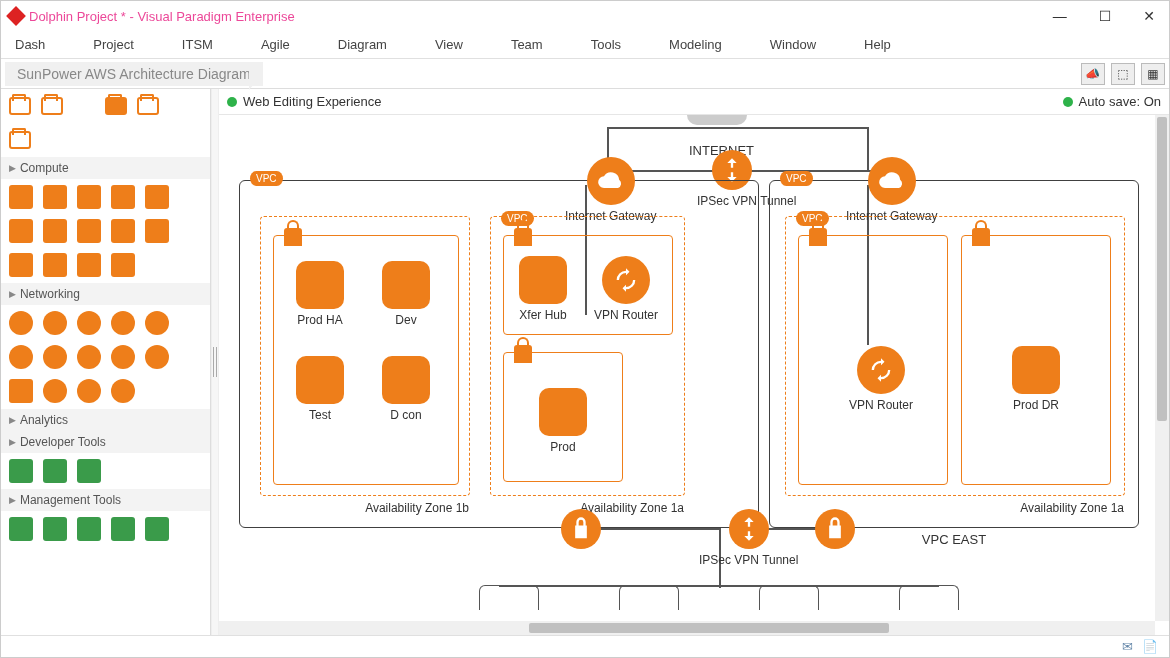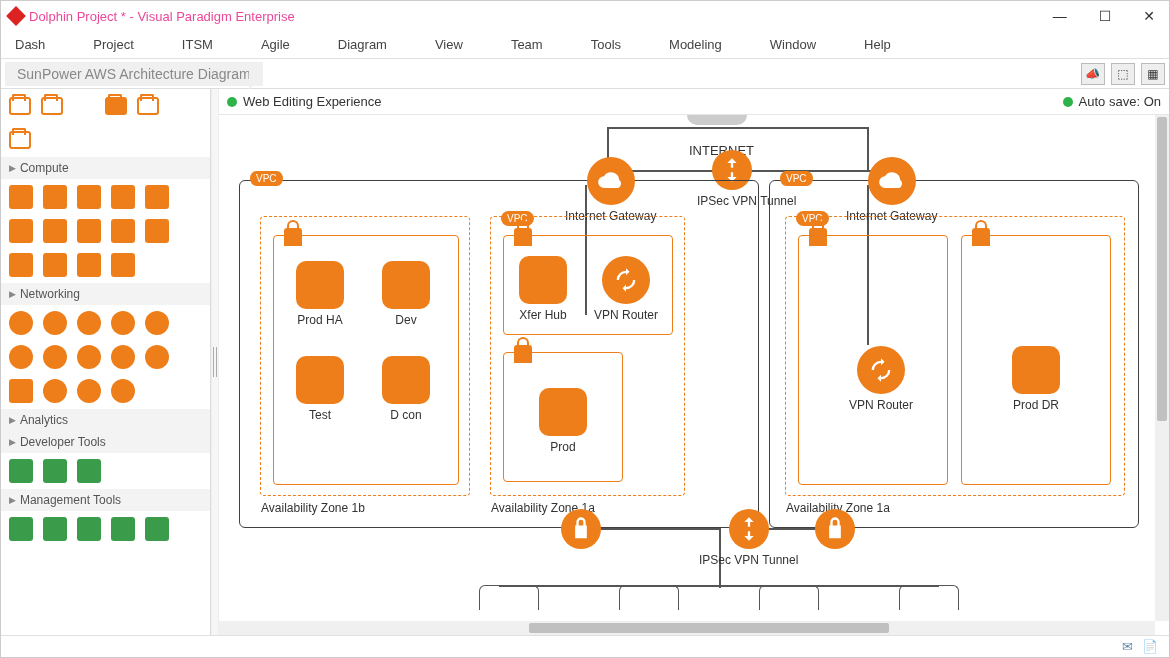--- a/index.html
+++ b/index.html
@@ -33,21 +33,21 @@
 .canvaswrap { flex: 1; position: relative; overflow: hidden; }
 .canvastop { height: 26px; border-bottom: 1px solid #e6e6e6; display: flex; align-items: center; padding: 0 8px; }
 .dot { width: 10px; height: 10px; border-radius: 50%; background: #2eb24a; margin-right: 6px; }
 .canvastop .sp { flex: 1; }
 .canvas { position: relative; width: 100%; height: calc(100% - 26px); background: #fff; }
 .statusbar { position: absolute; bottom: 0; left: 0; right: 0; height: 22px; border-top: 1px solid #e0e0e0; display: flex; justify-content: flex-end; align-items: center; gap: 10px; padding: 0 10px; color: #68a; }
 .vpc { position: absolute; border: 1px solid #404040; border-radius: 6px; }
 .vpclabel { position: absolute; bottom: -20px; width: 100%; text-align: center; font-size: 13px; }
 .vpcbadge { position: absolute; top: -10px; left: 10px; background: #ee7e1a; color: #fff; font-size: 10px; padding: 2px 6px; border-radius: 10px 10px 10px 10px / 12px; z-index: 5; }
 .az { position: absolute; border: 1px dashed #ee7e1a; border-radius: 4px; }
-.azlabel { position: absolute; bottom: -20px; width: 100%; text-align: left; font-size: 12px; }
+.azlabel { position: absolute; bottom: -20px; width: 100%; text-align: right; font-size: 12px; }
 .subnet { position: absolute; border: 1px solid #ee7e1a; border-radius: 4px; }
 .lockicon { position: absolute; top: -8px; left: 10px; width: 18px; height: 18px; background: #ee7e1a; border-radius: 3px 3px 0 0; }
 .lockicon::before { content: ""; position: absolute; top: -8px; left: 3px; width: 8px; height: 8px; border: 2px solid #ee7e1a; border-bottom: none; border-radius: 6px 6px 0 0; }
 .node { position: absolute; display: flex; flex-direction: column; align-items: center; }
 .nodebox { width: 48px; height: 48px; background: #ee7e1a; border-radius: 10px; }
 .nodecircle { width: 48px; height: 48px; background: #ee7e1a; border-radius: 50%; display: flex; align-items: center; justify-content: center; }
 .nodecircle svg { width: 28px; height: 28px; }
 .nodecircle.small { width: 40px; height: 40px; }
 .nlabel { font-size: 12px; margin-top: 4px; white-space: nowrap; }
 .conn { position: absolute; background: #555; }
@@ -278,20 +278,21 @@
             <div class="node" style="left:35px; top:35px;">
                 <div class="nodebox"></div>
                 <div class="nlabel">Prod</div>
               </div>
           </div>
         </div>
       </div>
 
       <div class="vpc" style="left:550px; top:65px; width:370px; height:348px;">
         <div class="vpcbadge">VPC</div>
+        <div class="vpclabel">VPC EAST</div>
 
         <div class="node" style="left:76px; top:-24px;">
           <div class="nodecircle">
               <svg viewBox="0 0 24 24">
                 <path fill="#fff" d="M6 18a5 5 0 010-10 7 7 0 0113 3 4 4 0 01-1 7H6z"></path>
               </svg>
             </div>
           <div class="nlabel">Internet Gateway</div>
         </div>
 

